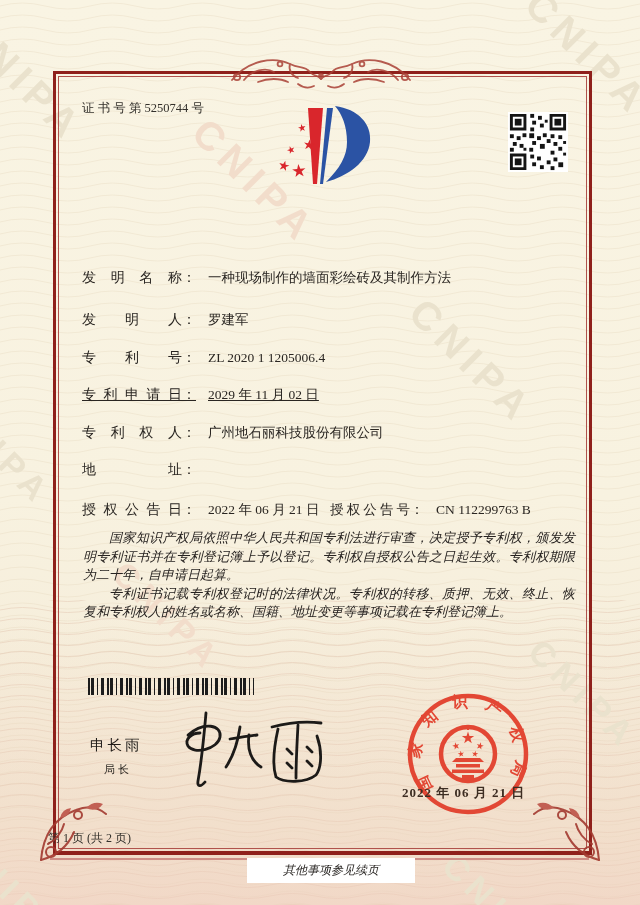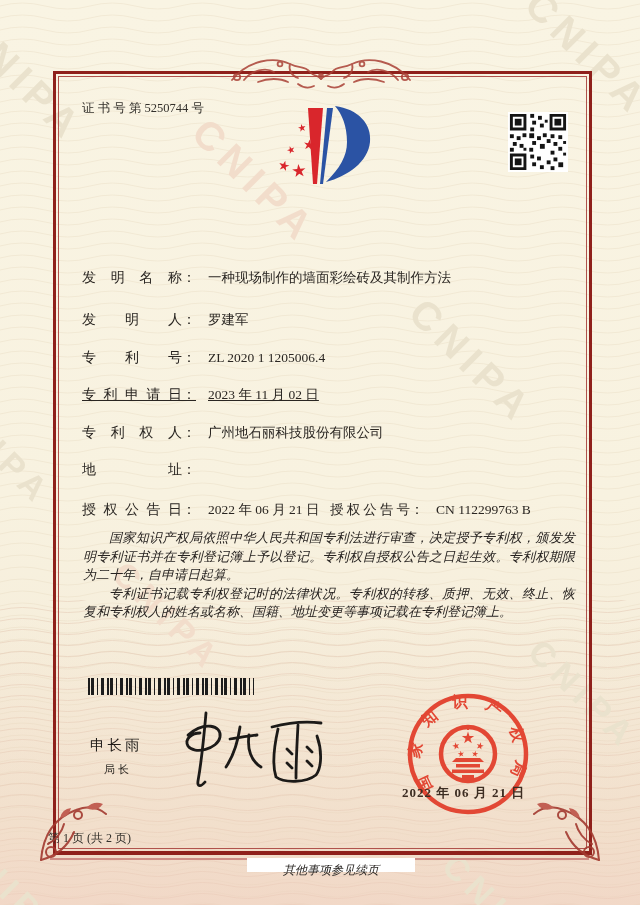--- a/index.html
+++ b/index.html
@@ -38,21 +38,21 @@
   .barcode{left:88px;top:678px;width:166px;height:17px;
     background:repeating-linear-gradient(90deg,#1c1c1c 0 2px,rgba(0,0,0,0) 2px 3px,#1c1c1c 3px 6px,
       rgba(0,0,0,0) 6px 9px,#1c1c1c 9px 10px,rgba(0,0,0,0) 10px 13px,#1c1c1c 13px 16px,rgba(0,0,0,0) 16px 19px);}
   .officer-title{left:104px;top:724px;font-size:11px;letter-spacing:3px;color:#1f1c18;margin-top:38px;}
   .officer-name{left:90px;top:736px;font-size:14.5px;letter-spacing:3px;color:#1f1c18;}
   .sig{left:160px;top:703px;}
   .seal{left:406px;top:692px;opacity:.94;}
   .seal-date{left:402px;top:784px;width:170px;font-size:13px;font-weight:bold;letter-spacing:1px;
     color:#3d2d22;z-index:4;}
   .page-info{left:48px;top:830px;width:500px;text-align:left;font-size:12px;color:#33302b;}
-  .footer-note{left:247px;top:858px;width:168px;height:14px;line-height:25px;background:#ffffff;
+  .footer-note{left:247px;top:858px;width:168px;height:25px;line-height:25px;background:#ffffff;
     text-align:center;font-size:12px;font-style:italic;color:#2c2926;z-index:3;}
   .ornament{z-index:4;}
 </style>
 </head>
 <body>
 
 <div class="page">
 
   <svg class="bg-waves" width="640" height="905">
     <defs>
@@ -199,21 +199,21 @@
     <span class="fvalue">罗建军</span>
   </div>
   <div class="frow" style="top:349px;">
     <span class="flabel">专利号</span>
       <span class="fcolon">：</span>
     <span class="fvalue">ZL 2020 1 1205006.4</span>
   </div>
   <div class="frow" style="top:386px;text-decoration:underline;">
     <span class="flabel">专利申请日</span>
       <span class="fcolon">：</span>
-    <span class="fvalue">2023 年 11 月 02 日</span>
+    <span class="fvalue">2029 年 11 月 02 日</span>
   </div>
   <div class="frow" style="top:424px;">
     <span class="flabel">专利权人</span>
       <span class="fcolon">：</span>
     <span class="fvalue">广州地石丽科技股份有限公司</span>
   </div>
   <div class="frow" style="top:461px;align-items:center;">
     <span class="flabel">地址</span>
       <span class="fcolon">：</span>
   </div>

